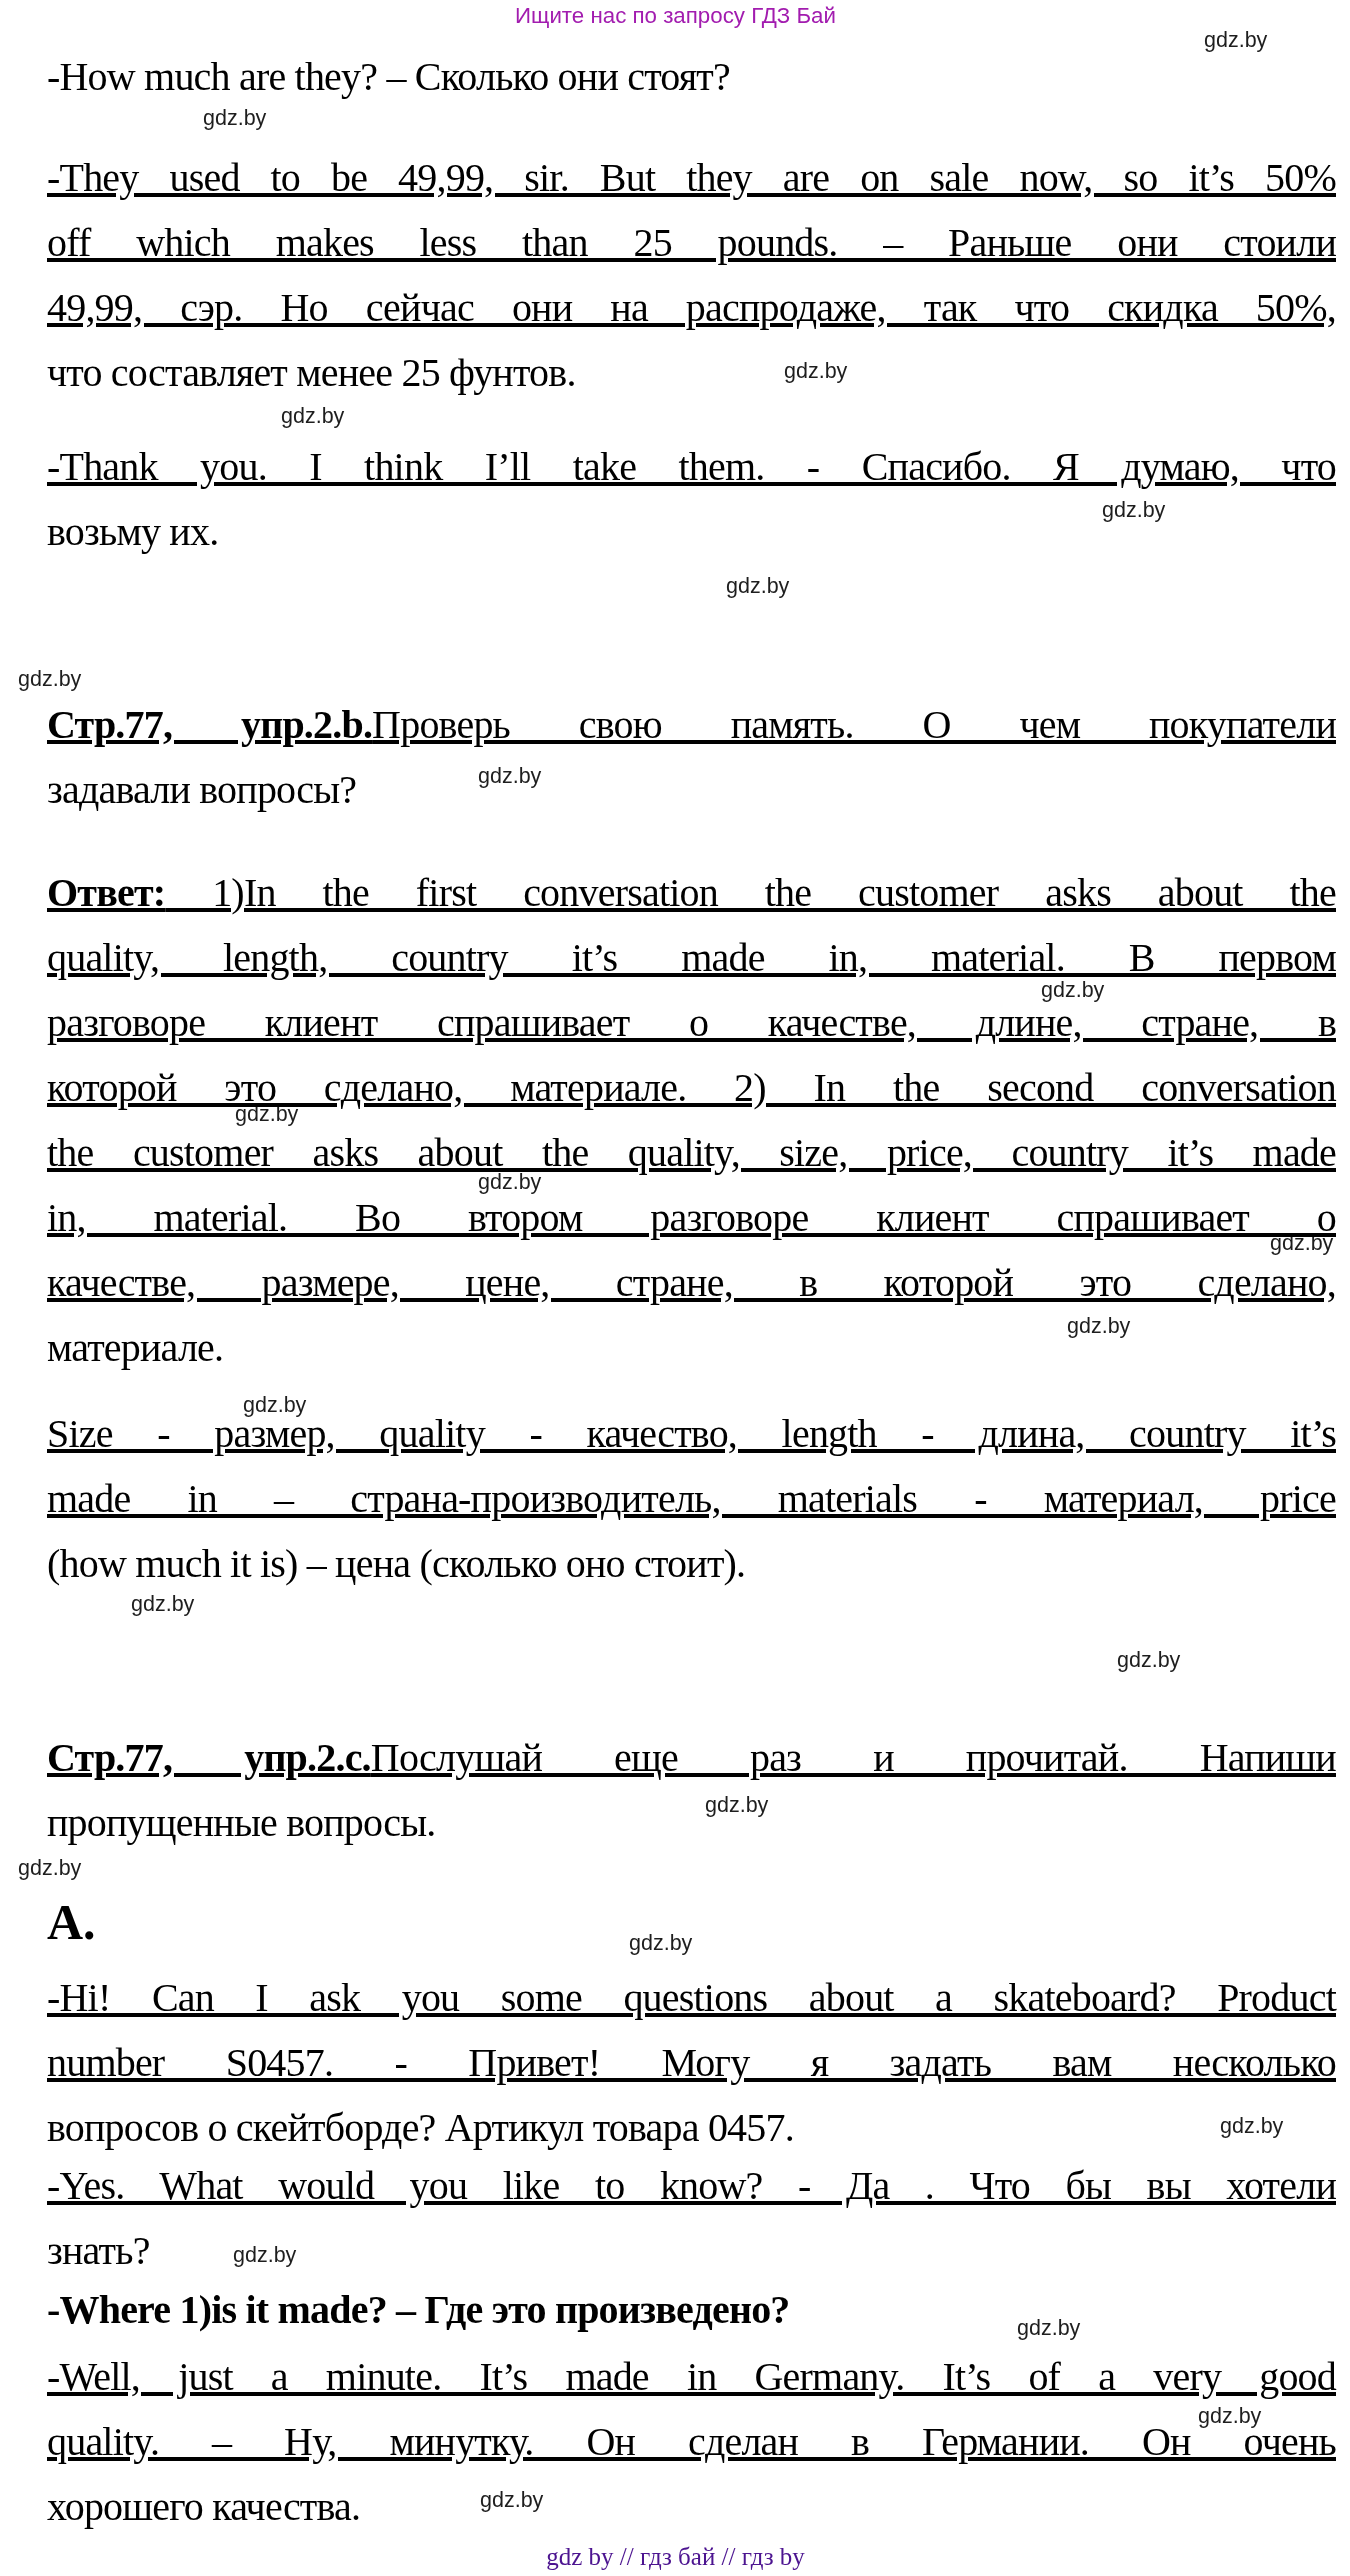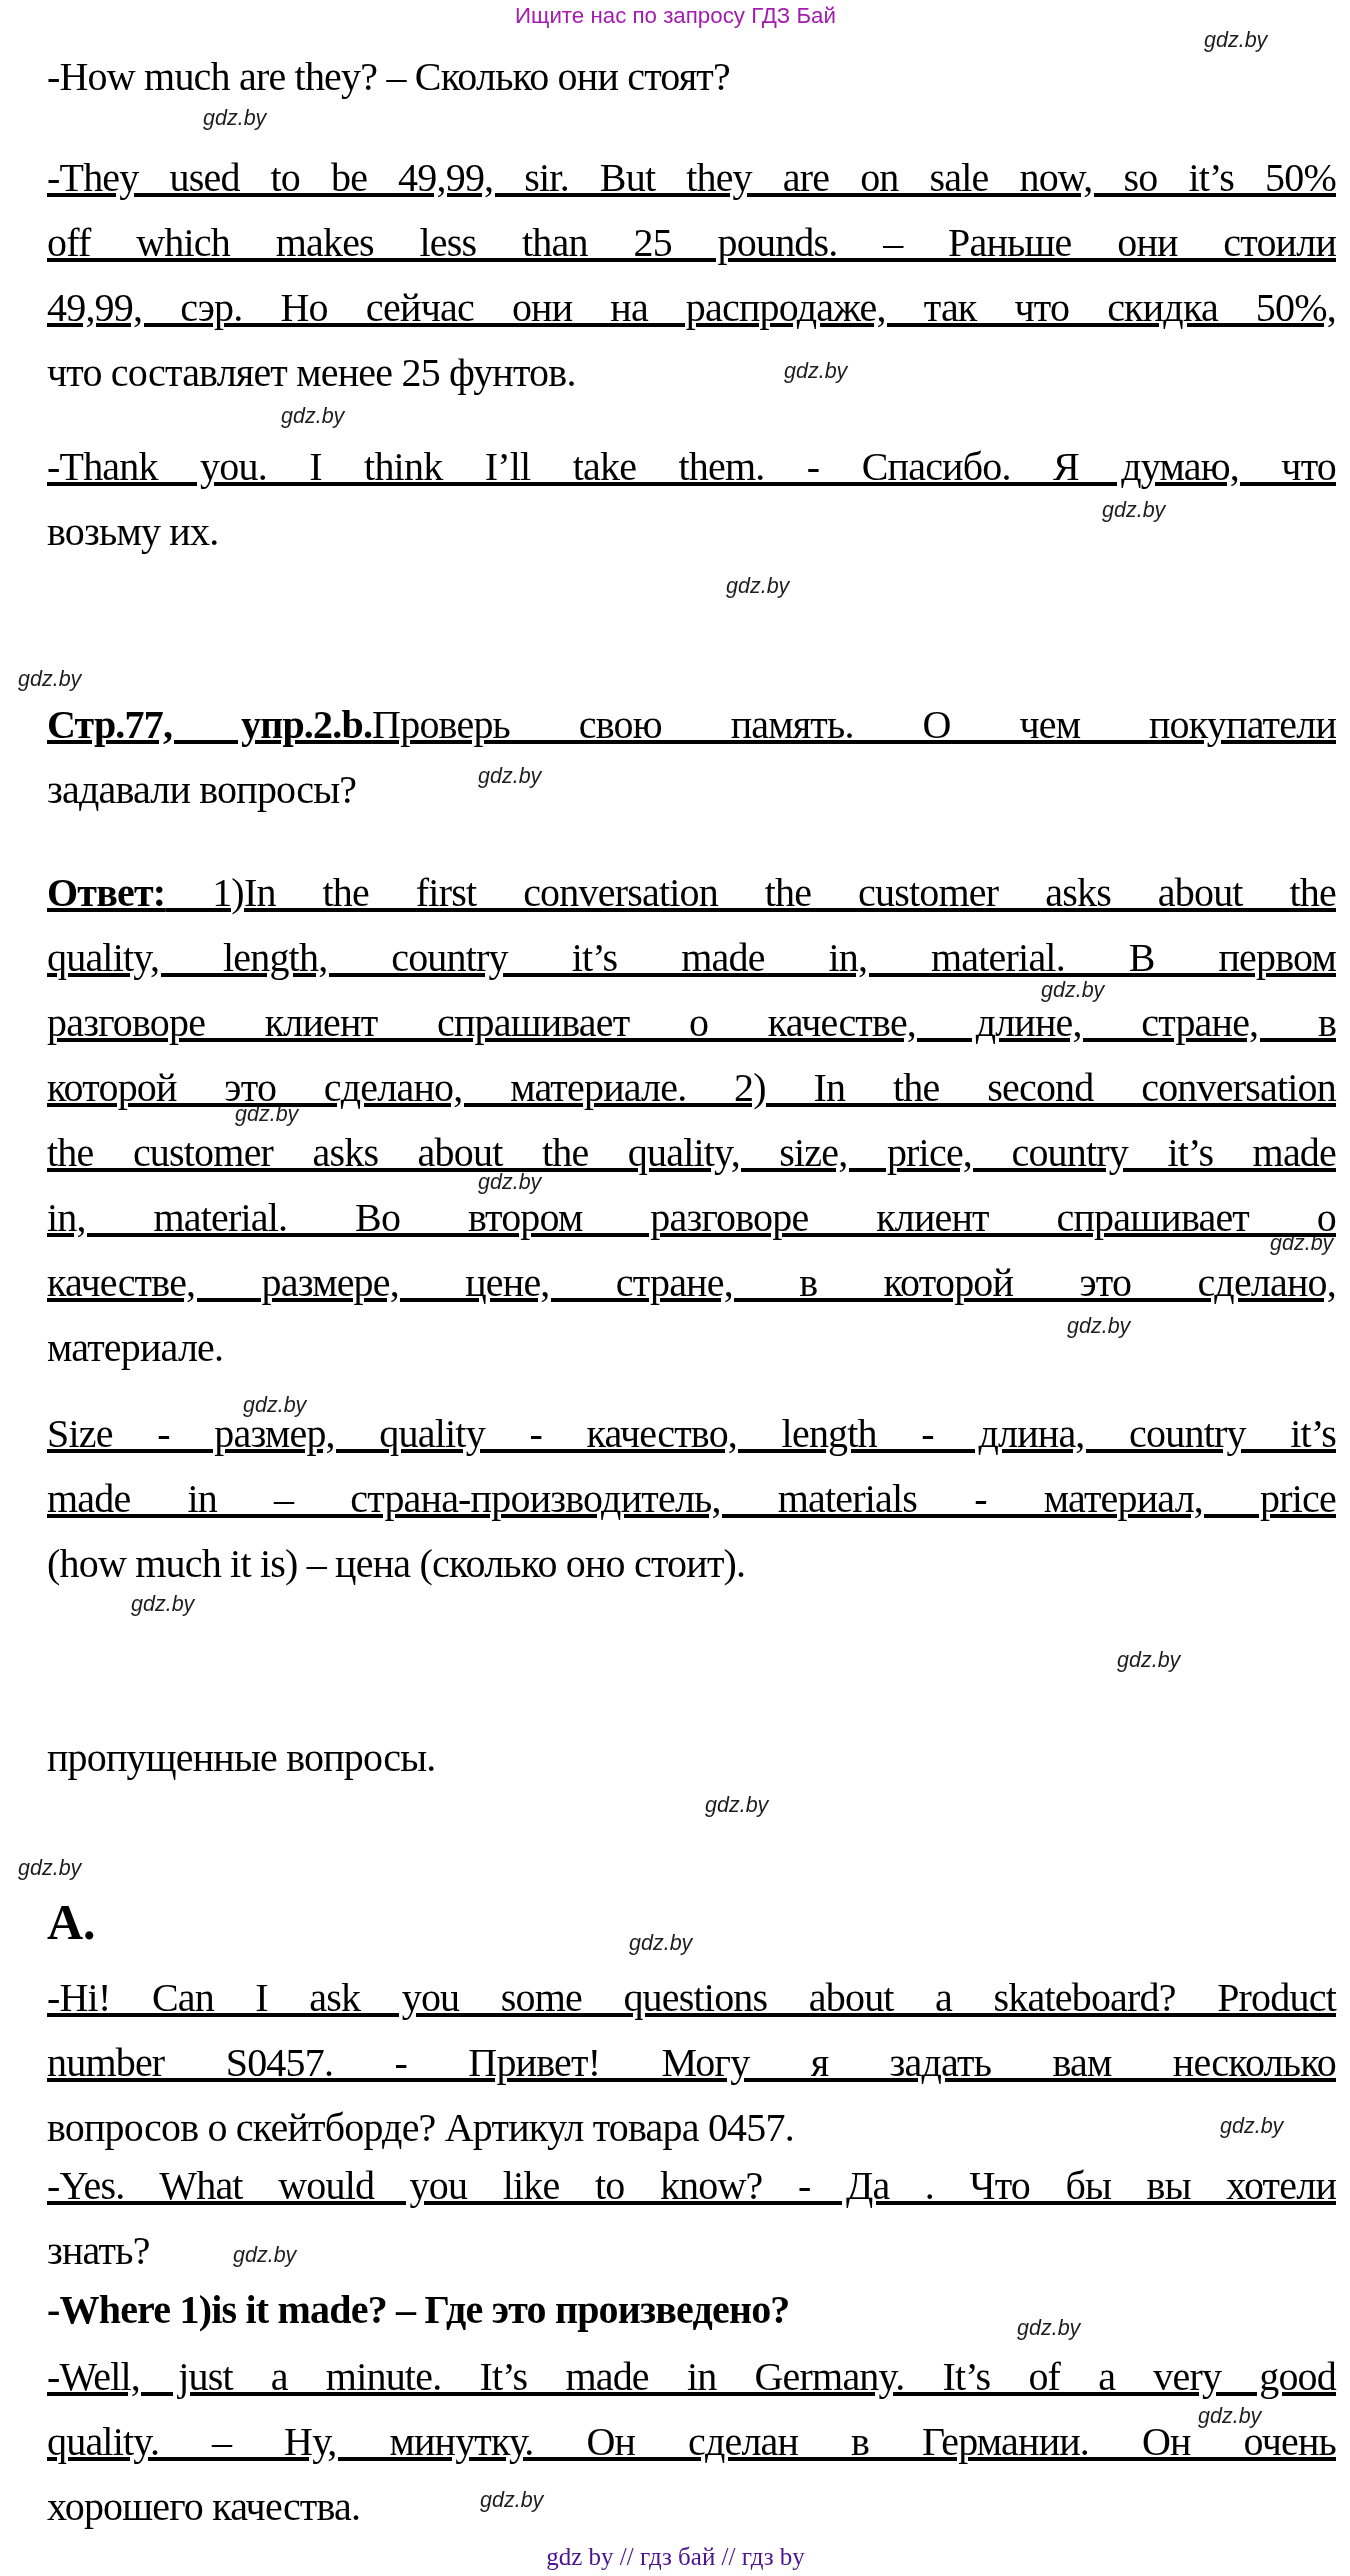--- a/index.html
+++ b/index.html
@@ -22,21 +22,21 @@
     font-size: 40px; line-height: 65px;
     letter-spacing: -0.8px; white-space: normal;
   }
   .jl { text-align: justify; text-align-last: justify; text-decoration: underline; }
   .ll { text-align: right; text-align-last: left; }
   .b { font-weight: bold; }
   .label-a { font-size: 50px; font-weight: bold; line-height: 65px; }
   .wm {
     position: absolute;
     font-family: "Liberation Sans", "DejaVu Sans", sans-serif;
-    font-size: 21.5px; color: #1e1e1e; white-space: nowrap; font-style: italic;
+    font-size: 21.5px; color: #1e1e1e; white-space: nowrap;
   }
   .footer {
     position: absolute; top: 2543px; left: 0; width: 100%;
     text-align: center;
     font-family: Liberation Serif, serif;
     font-size: 25px; color: #4c1490;
   }
 </style>
 </head>
 <body>
@@ -102,20 +102,21 @@
     <div class="line ll">материале.</div>
   </div>
 
   <div class="par" style="top:1401px">
     <div class="line jl">Size - размер, quality - качество, length - длина, country it’s</div>
     <div class="line jl">made in – страна-производитель, materials - материал, price</div>
     <div class="line ll">(how much it is) – цена (сколько оно стоит).</div>
   </div>
 
   <div class="par" style="top:1725px">
+    <div class="line jl"><span class="b">Стр.77, упр.2.с.</span><span>Послушай еще раз и прочитай. Напиши</span></div>
     <div class="line ll">пропущенные вопросы.</div>
   </div>
 
   <div class="par" style="top:1890px">
     <div class="label-a ll">A.</div>
   </div>
 
   <div class="par" style="top:1965px">
     <div class="line jl">-Hi! Can I ask you some questions about a skateboard? Product</div>
     <div class="line jl">number S0457. - Привет! Могу я задать вам несколько</div>

